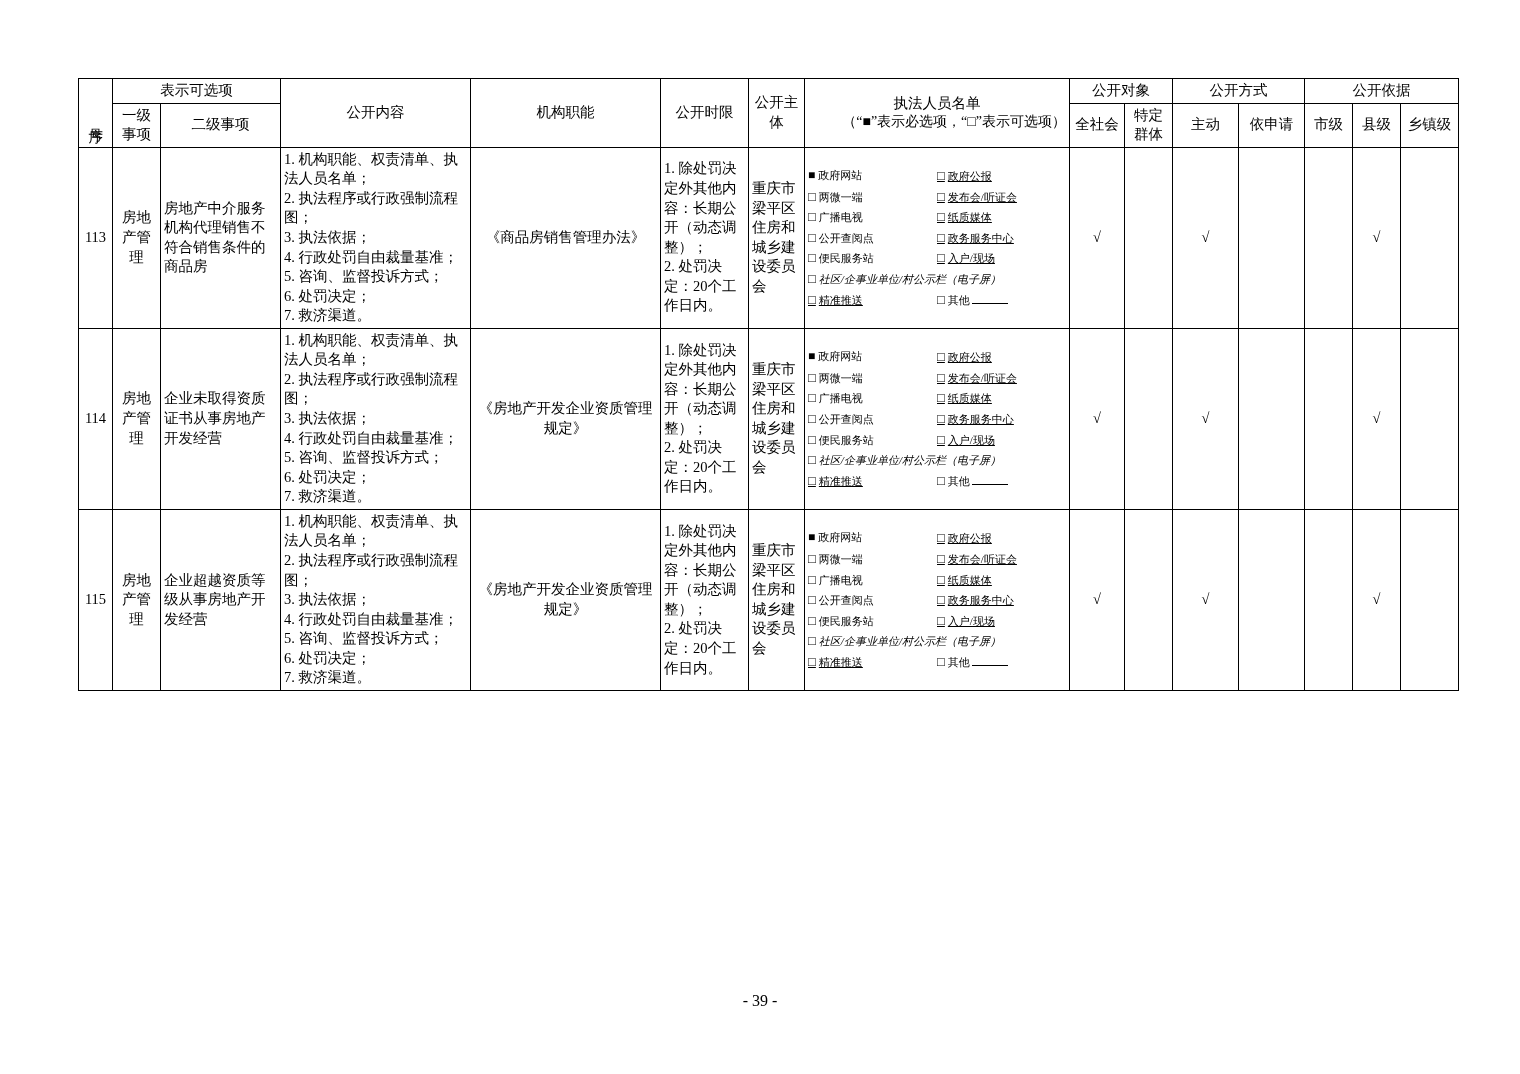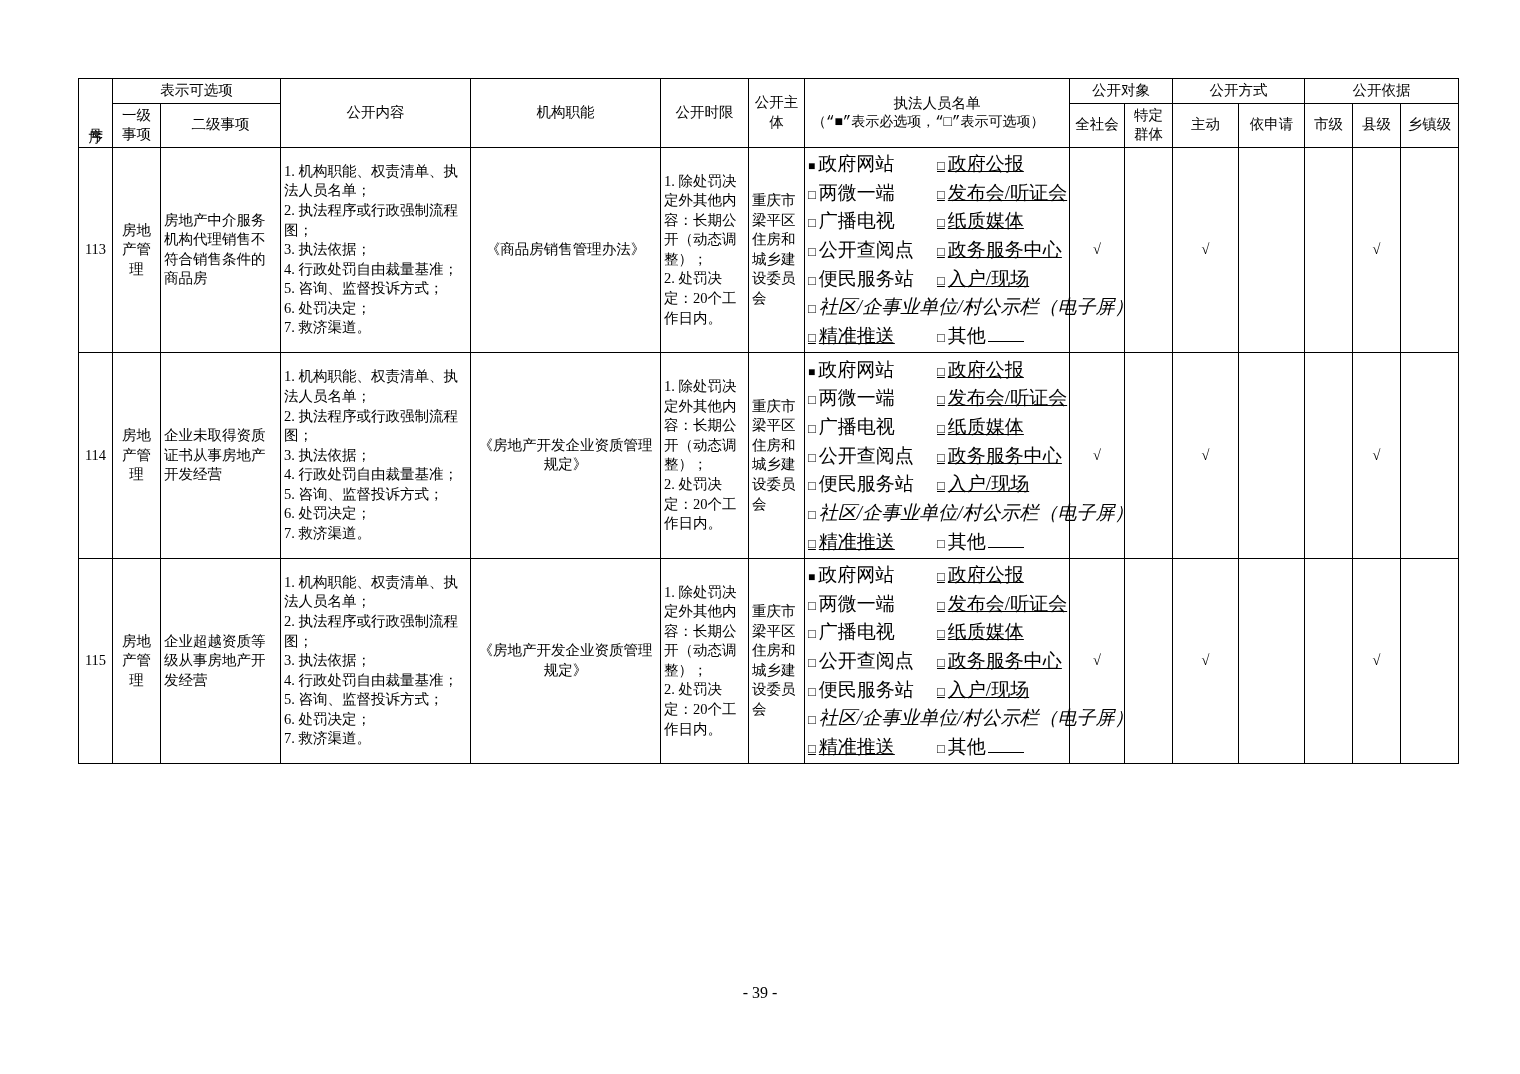--- a/index.html
+++ b/index.html
@@ -64,21 +64,21 @@
     text-align: left;
     padding: 6px 6px 6px 8px;
   }
   .channel-grid {
     display: flex;
     flex-wrap: wrap;
   }
   .ch-item {
     box-sizing: border-box;
     padding: 1.5px 0;
-    font-size: 19px;
+    font-size: 11px;
     white-space: nowrap;
   }
   .ch-col-a { width: 50%; }
   .ch-col-b { width: 50%; text-decoration: underline; }
   .ch-full { width: 100%; font-style: italic; }
   .box-filled::before {
     content: "■";
     margin-right: 3px;
     font-size: 12px;
   }
@@ -93,33 +93,32 @@
     width: 36px;
     height: 12px;
     margin-left: 2px;
   }
   .check {
     font-size: 16px;
   }
   .hdr-note {
     font-size: 14px;
     line-height: 1.35;
-    text-align: left;
+    text-align: right;
     padding-left: 4px;
-    font-family: Liberation Mono, monospace;
   }
   .hdr-channel-title {
     text-align: center;
     font-size: 14.5px;
   }
   .page-number {
     position: absolute;
     left: 0;
     right: 0;
-    bottom: 72px;
+    bottom: 64px;
     text-align: center;
     font-size: 16px;
     font-family: "Liberation Serif", "DejaVu Serif", serif;
   }
   .seq-vert {
     writing-mode: vertical-rl;
     text-orientation: upright;
     display: inline-block;
     line-height: 1.15;
   }

